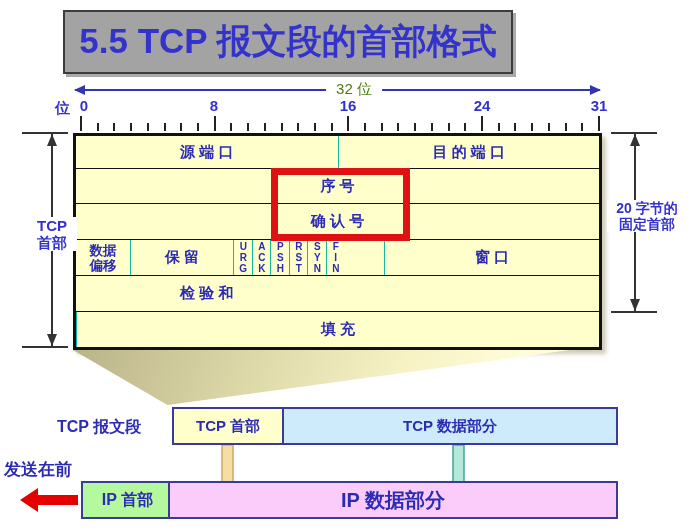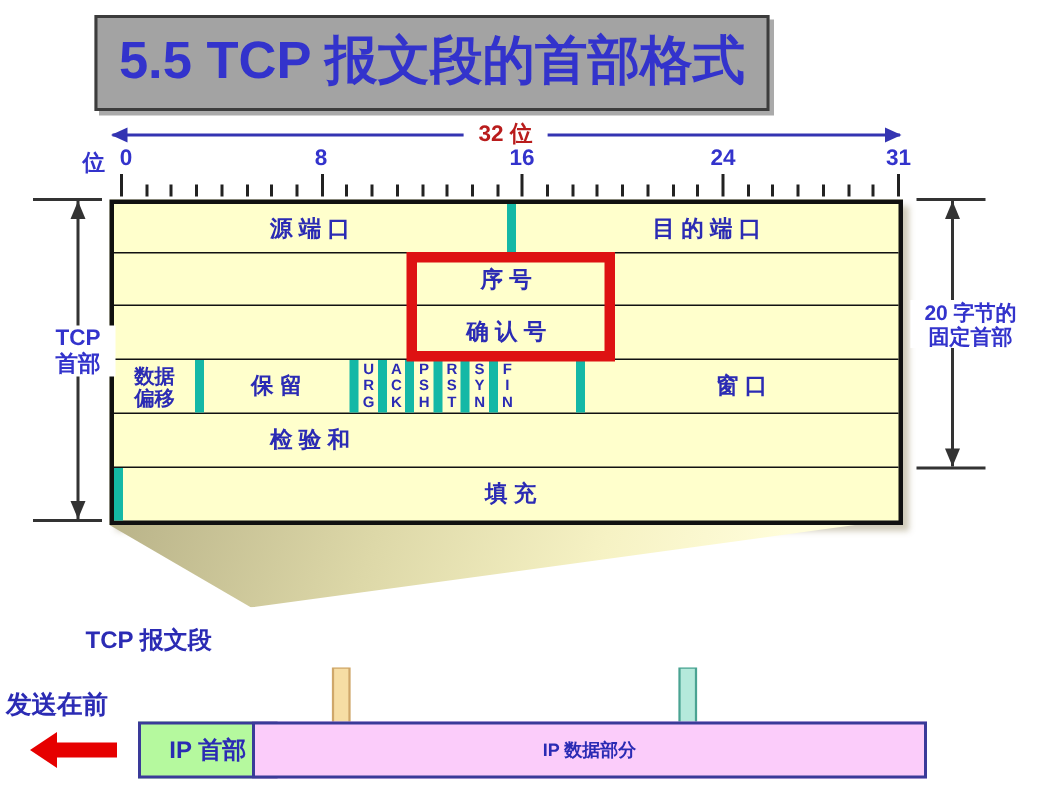--- a/index.html
+++ b/index.html
@@ -14,38 +14,38 @@
     color:#3333CC; font-size:35px; font-weight:bold; text-align:center; line-height:58px;
     white-space:nowrap;
   }
 
   
   .w-arrow-line { position:absolute; left:75px; top:89px; width:525px; height:2px; background:#3434b2; }
   .w-arrow-l { position:absolute; left:74px; top:85px; width:0; height:0;
     border-top:5px solid transparent; border-bottom:5px solid transparent; border-right:11px solid #3434b2; }
   .w-arrow-r { position:absolute; left:590px; top:85px; width:0; height:0;
     border-top:5px solid transparent; border-bottom:5px solid transparent; border-left:11px solid #3434b2; }
-  .w-arrow-label { position:absolute; left:337px; top:80px; transform:translateX(-50%);
-    background:#ffffff; padding:0 10px; color:#b91c1c; font-size:15px; font-weight:bold; white-space:nowrap; }
+  .w-arrow-label { position:absolute; left:354px; top:80px; transform:translateX(-50%);
+    background:#ffffff; padding:0 10px; color:#4d7c0f; font-size:15px; font-weight:normal; white-space:nowrap; }
 
   
   .bit-unit { position:absolute; left:55px; top:99px; color:#3333CC; font-size:15px; font-weight:bold; }
   .tick-label { position:absolute; top:97px; transform:translateX(-50%); color:#3333CC; font-size:15px; font-weight:bold; }
   .ticks { position:absolute; left:80px; top:114px; width:520px; height:18px; }
   .tick { position:absolute; bottom:1px; width:2px; height:8px; background:#222222; }
   .tick.long { height:15px; }
 
   
   .tcp-table { position:absolute; left:73px; top:133px; width:529px; height:217px;
     border:3px solid #111111; background:#FFFFCC; display:flex; flex-direction:column;
     color:#2B2BB4; font-weight:bold; font-size:15px; box-shadow:4px 4px 4px rgba(150,140,100,0.45); }
   .t-row { display:flex; width:100%; border-bottom:1px solid #111111; }
   .t-row:last-child { border-bottom:none; flex:1; }
   .t-cell { display:flex; align-items:center; justify-content:center; text-align:center; white-space:nowrap; }
-  .bl { border-left:6px solid #14b8a6; }
+  .bl { border-left:1px solid #14b8a6; }
   .r1 { height:33px; } .r2 { height:35px; } .r3 { height:36px; } .r4 { height:36px; } .r5 { height:36px; }
   .half { width:50%; }
   .full { width:100%; }
   .c-offset { width:54px; font-size:13.5px; line-height:15px; flex-direction:column; }
   .c-reserved { width:103px;text-align:right; }
   .c-flag { width:18.5px; font-size:10px; line-height:12px;
     writing-mode:vertical-rl; text-orientation:upright; letter-spacing:0; }
   .c-window { flex:1;margin-left:40px; }
   .c-options { width:382px; }
   .c-padding { flex:1; }
@@ -73,26 +73,26 @@
 
   
   .row-label { position:absolute; color:#2B2BB4; font-weight:bold; white-space:nowrap; }
   .seg-label { left:57px; top:417px; font-size:16px; }
   .send-label { left:4px; top:458px; font-size:17px; }
   .seg-box { position:absolute; left:172px; top:407px; width:446px; height:38px;
     border:2px solid #3A3A99; display:flex; color:#2B2BB4; font-weight:bold; font-size:15px; }
   .seg-header { width:110px; background:#FFFFCC; border-right:2px solid #3A3A99;
     display:flex; align-items:center; justify-content:center; }
   .seg-data { flex:1; background:#CDEBFA; display:flex; align-items:center; justify-content:center; }
-  .ip-header-box { position:absolute; left:92px; top:481px; width:93px; height:38px;
+  .ip-header-box { position:absolute; left:81px; top:481px; width:93px; height:38px;
     background:#B5F99E; border:2px solid #3A3A99; display:flex; align-items:center; justify-content:center;
     color:#2B2BB4; font-weight:bold; font-size:16px; }
   .ip-data-box { position:absolute; left:168px; top:481px; width:450px; height:38px;
     background:#FBCCFA; border:2px solid #3A3A99; display:flex; align-items:center; justify-content:center;
-    color:#2B2BB4; font-weight:bold; font-size:12px; }
+    color:#2B2BB4; font-weight:bold; font-size:20px; }
 
   .svg-abs { position:absolute; }
 </style>
 </head>
 <body>
 
 <div id="slide">
 
   <div class="title-box">5.5 TCP 报文段的首部格式</div>
 
@@ -193,20 +193,24 @@
     <div class="t-row">
       <div class="t-cell c-padding bl">填 充</div>
     </div>
   </div>
 
   <div class="red-box"></div>
 
   <div class="funnel"></div>
 
   <div class="row-label seg-label">TCP 报文段</div>
+  <div class="seg-box">
+    <div class="seg-header">TCP 首部</div>
+    <div class="seg-data">TCP 数据部分</div>
+  </div>
 
   <svg class="svg-abs" style="left:212px; top:445px;" width="30" height="67" viewBox="0 0 30 67">
     <polygon points="10,0 21,0 21,42 29,42 15.5,65 2,42 10,42" fill="#F6DDA4" stroke="#CFA76A" stroke-width="1.5"></polygon>
   </svg>
   <svg class="svg-abs" style="left:443px; top:445px;" width="30" height="69" viewBox="0 0 30 69">
     <polygon points="10,0 21,0 21,44 29,44 15.5,67 2,44 10,44" fill="#B5E9DB" stroke="#4AA392" stroke-width="1.5"></polygon>
   </svg>
 
   <div class="row-label send-label">发送在前</div>
   <svg class="svg-abs" style="left:20px; top:487px;" width="58" height="26" viewBox="0 0 58 26">

